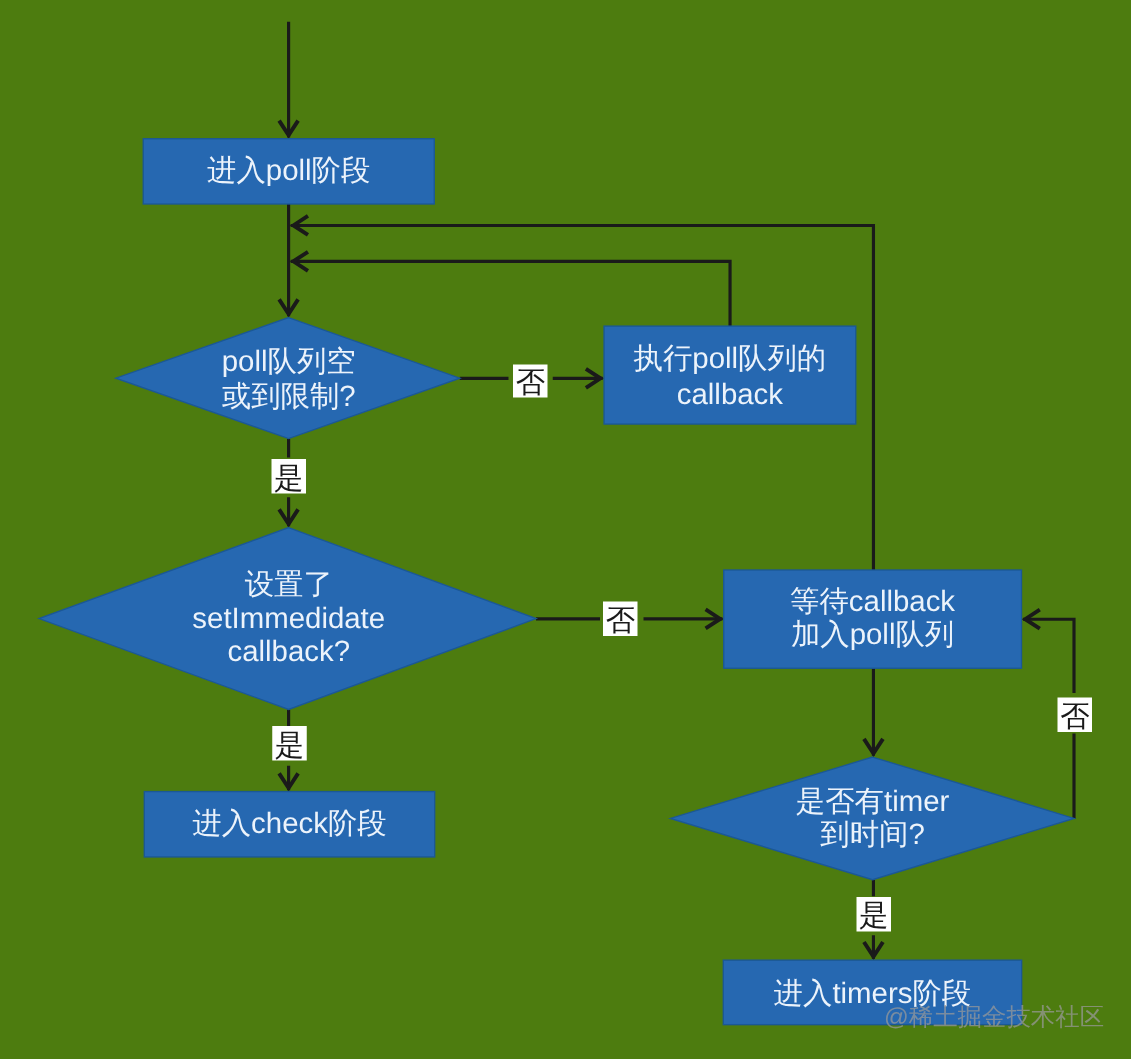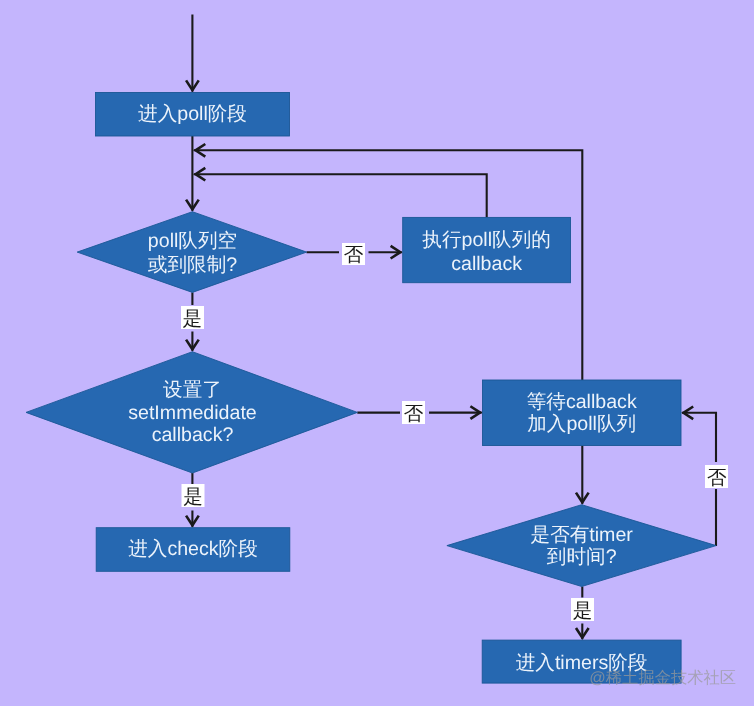--- a/index.html
+++ b/index.html
@@ -1,17 +1,17 @@
 <!DOCTYPE html>
 <html><head>
 <meta charset="utf-8">
 <title>flowchart</title>
 <style>
   html,body{margin:0;padding:0;background:#ffffff;}
-  #stage{-webkit-font-smoothing:antialiased;text-rendering:geometricPrecision;position:relative;width:754px;height:706px;background:#c4b5fd;overflow:hidden;
+  #stage{-webkit-font-smoothing:antialiased;text-rendering:geometricPrecision;position:relative;width:754px;height:706px;background:#4d7c0f;overflow:hidden;
          font-family:"Liberation Sans",sans-serif;}
   #chart{position:absolute;left:0;top:0;display:block;}
   .shape{fill:#2668B1;stroke:#1b5896;stroke-width:0.9;}
   .edge{stroke:#1a1a1a;stroke-width:2.1;fill:none;}
   .arrowhead{stroke:#1a1a1a;stroke-width:2.6;fill:none;stroke-linejoin:miter;stroke-linecap:butt;stroke-miterlimit:10;}
   .ntext{fill:#ecf3fb;font-family:"Liberation Sans",sans-serif;text-anchor:middle;font-size:19.6px;}
   .dtext{fill:#ecf3fb;font-family:"Liberation Sans",sans-serif;text-anchor:middle;font-size:19.6px;}
   .ltext{fill:#1a1a1a;font-family:"Liberation Sans",sans-serif;text-anchor:middle;font-size:19.6px;}
   .wm{fill:#9a9a9a;fill-opacity:.72;font-family:"Liberation Sans",sans-serif;font-size:16.3px;}
   .lbl-bg{fill:#ffffff;}

